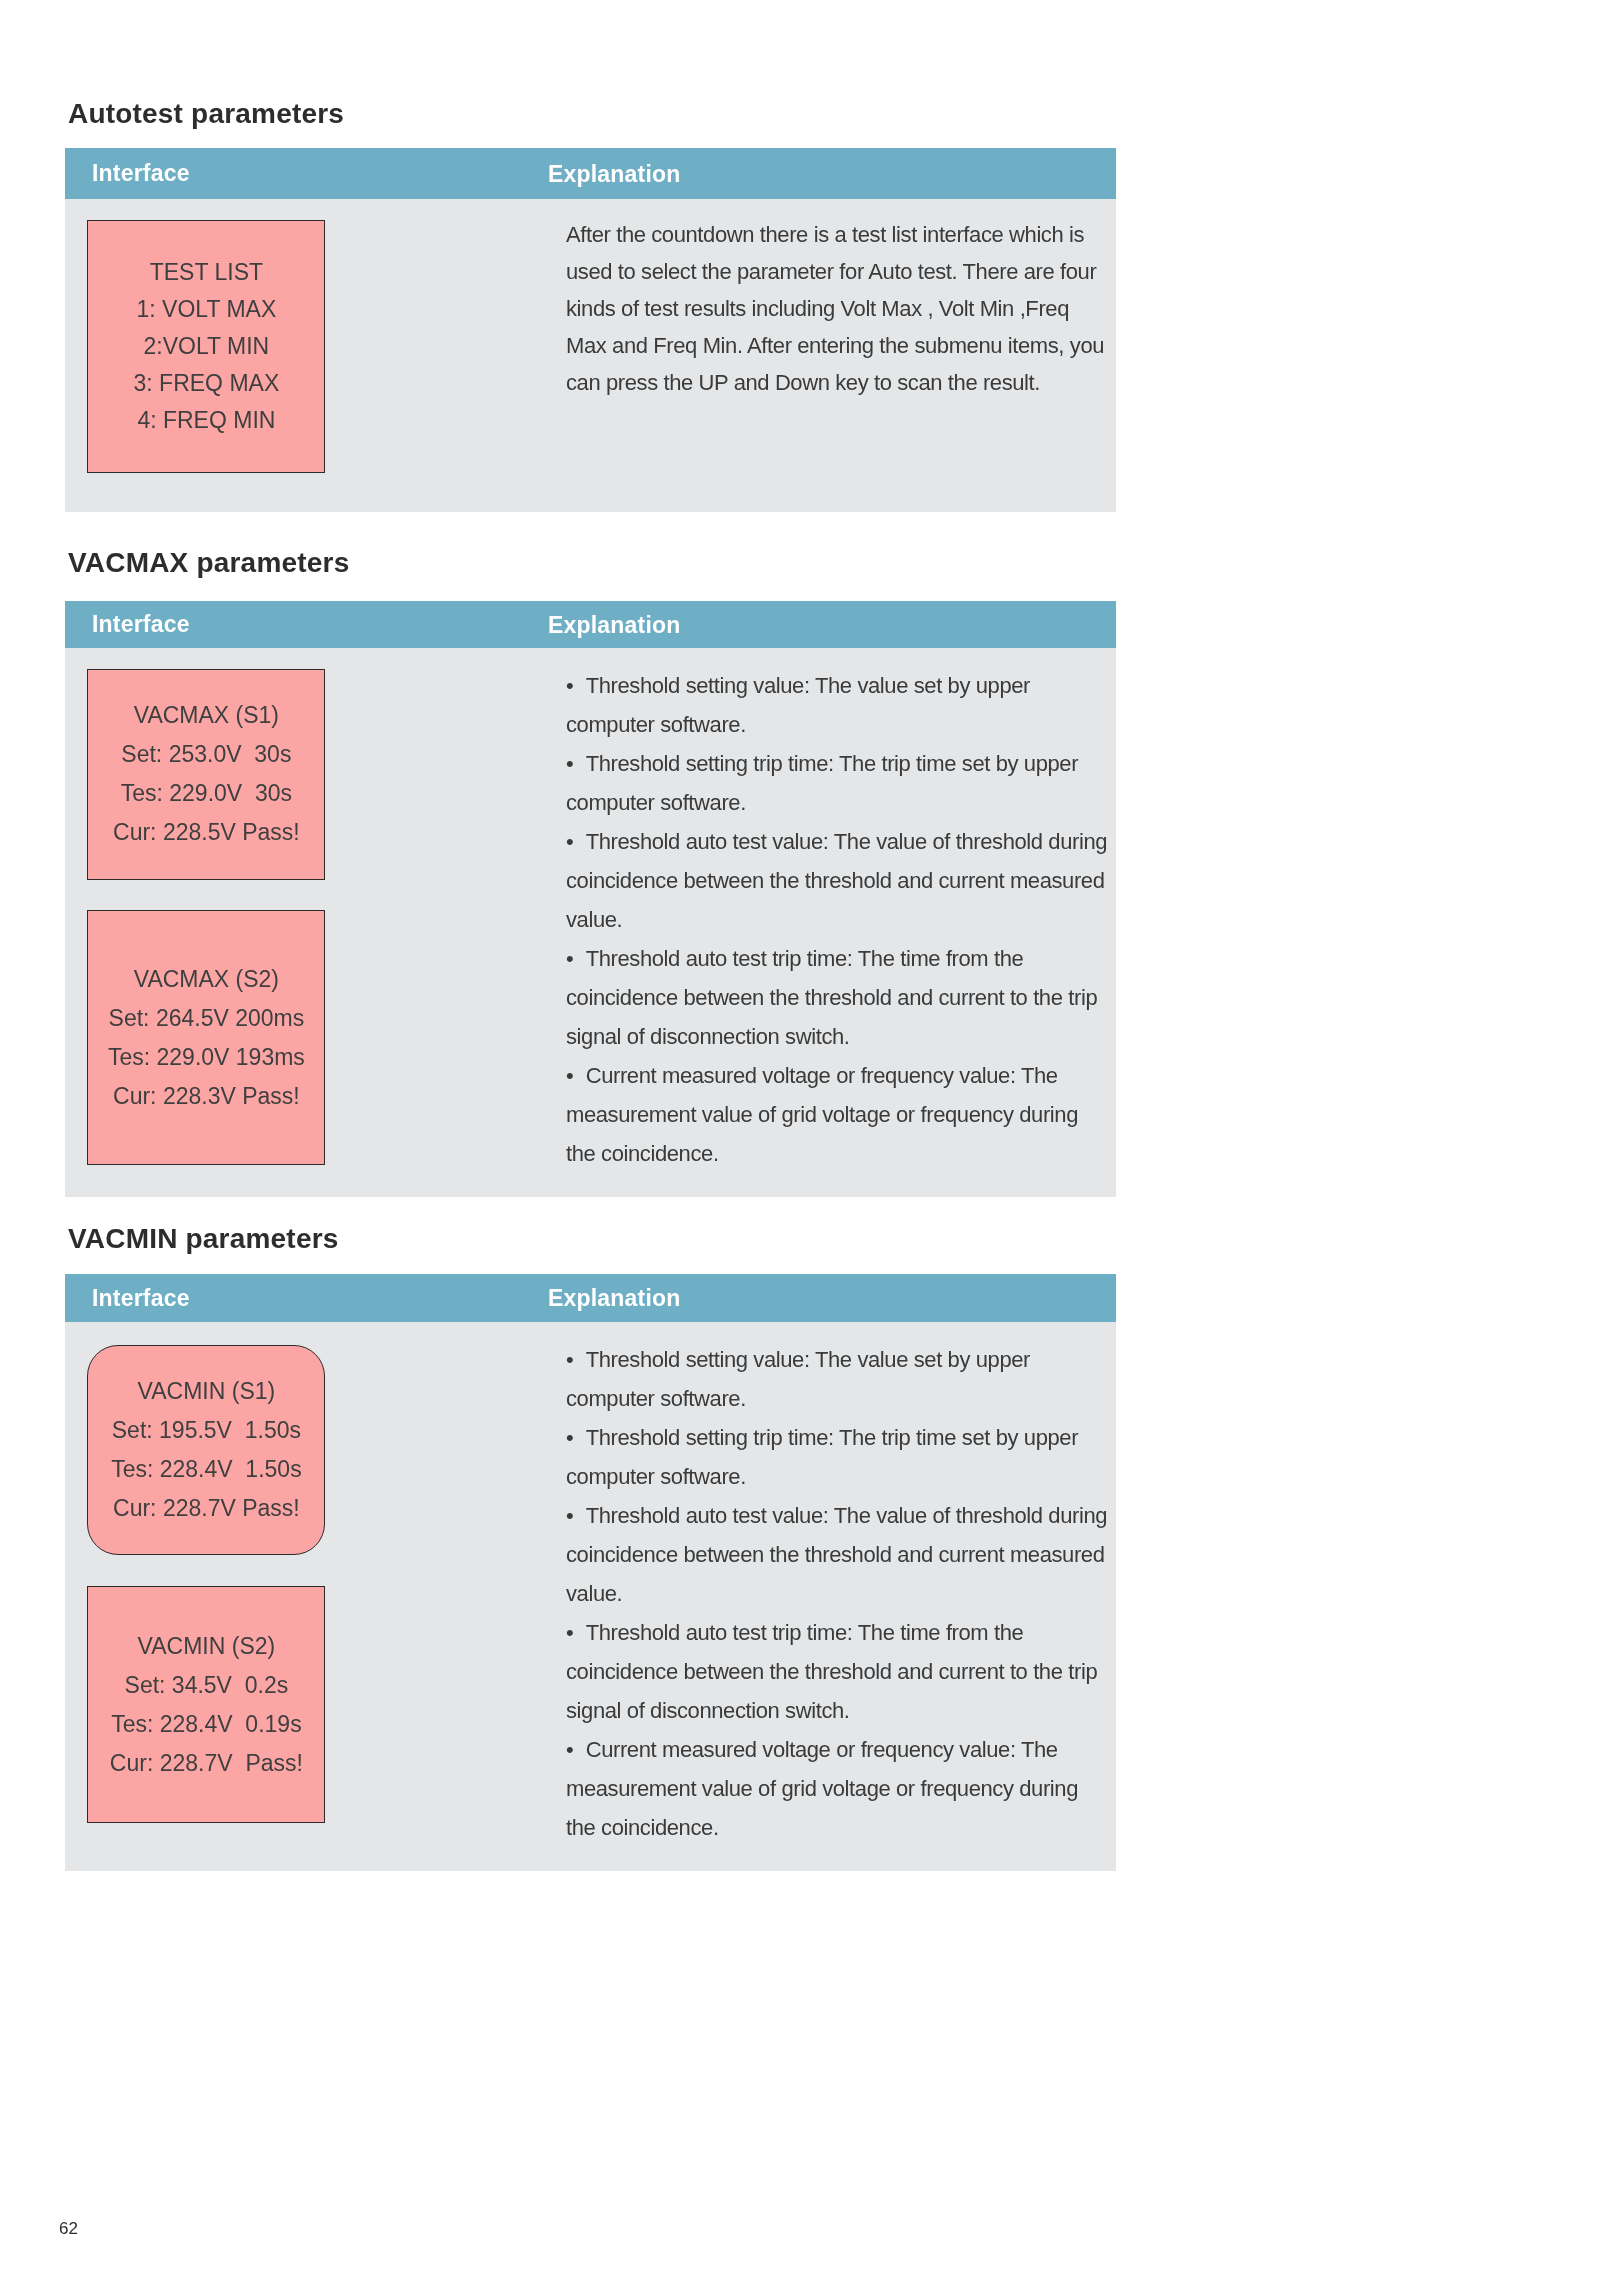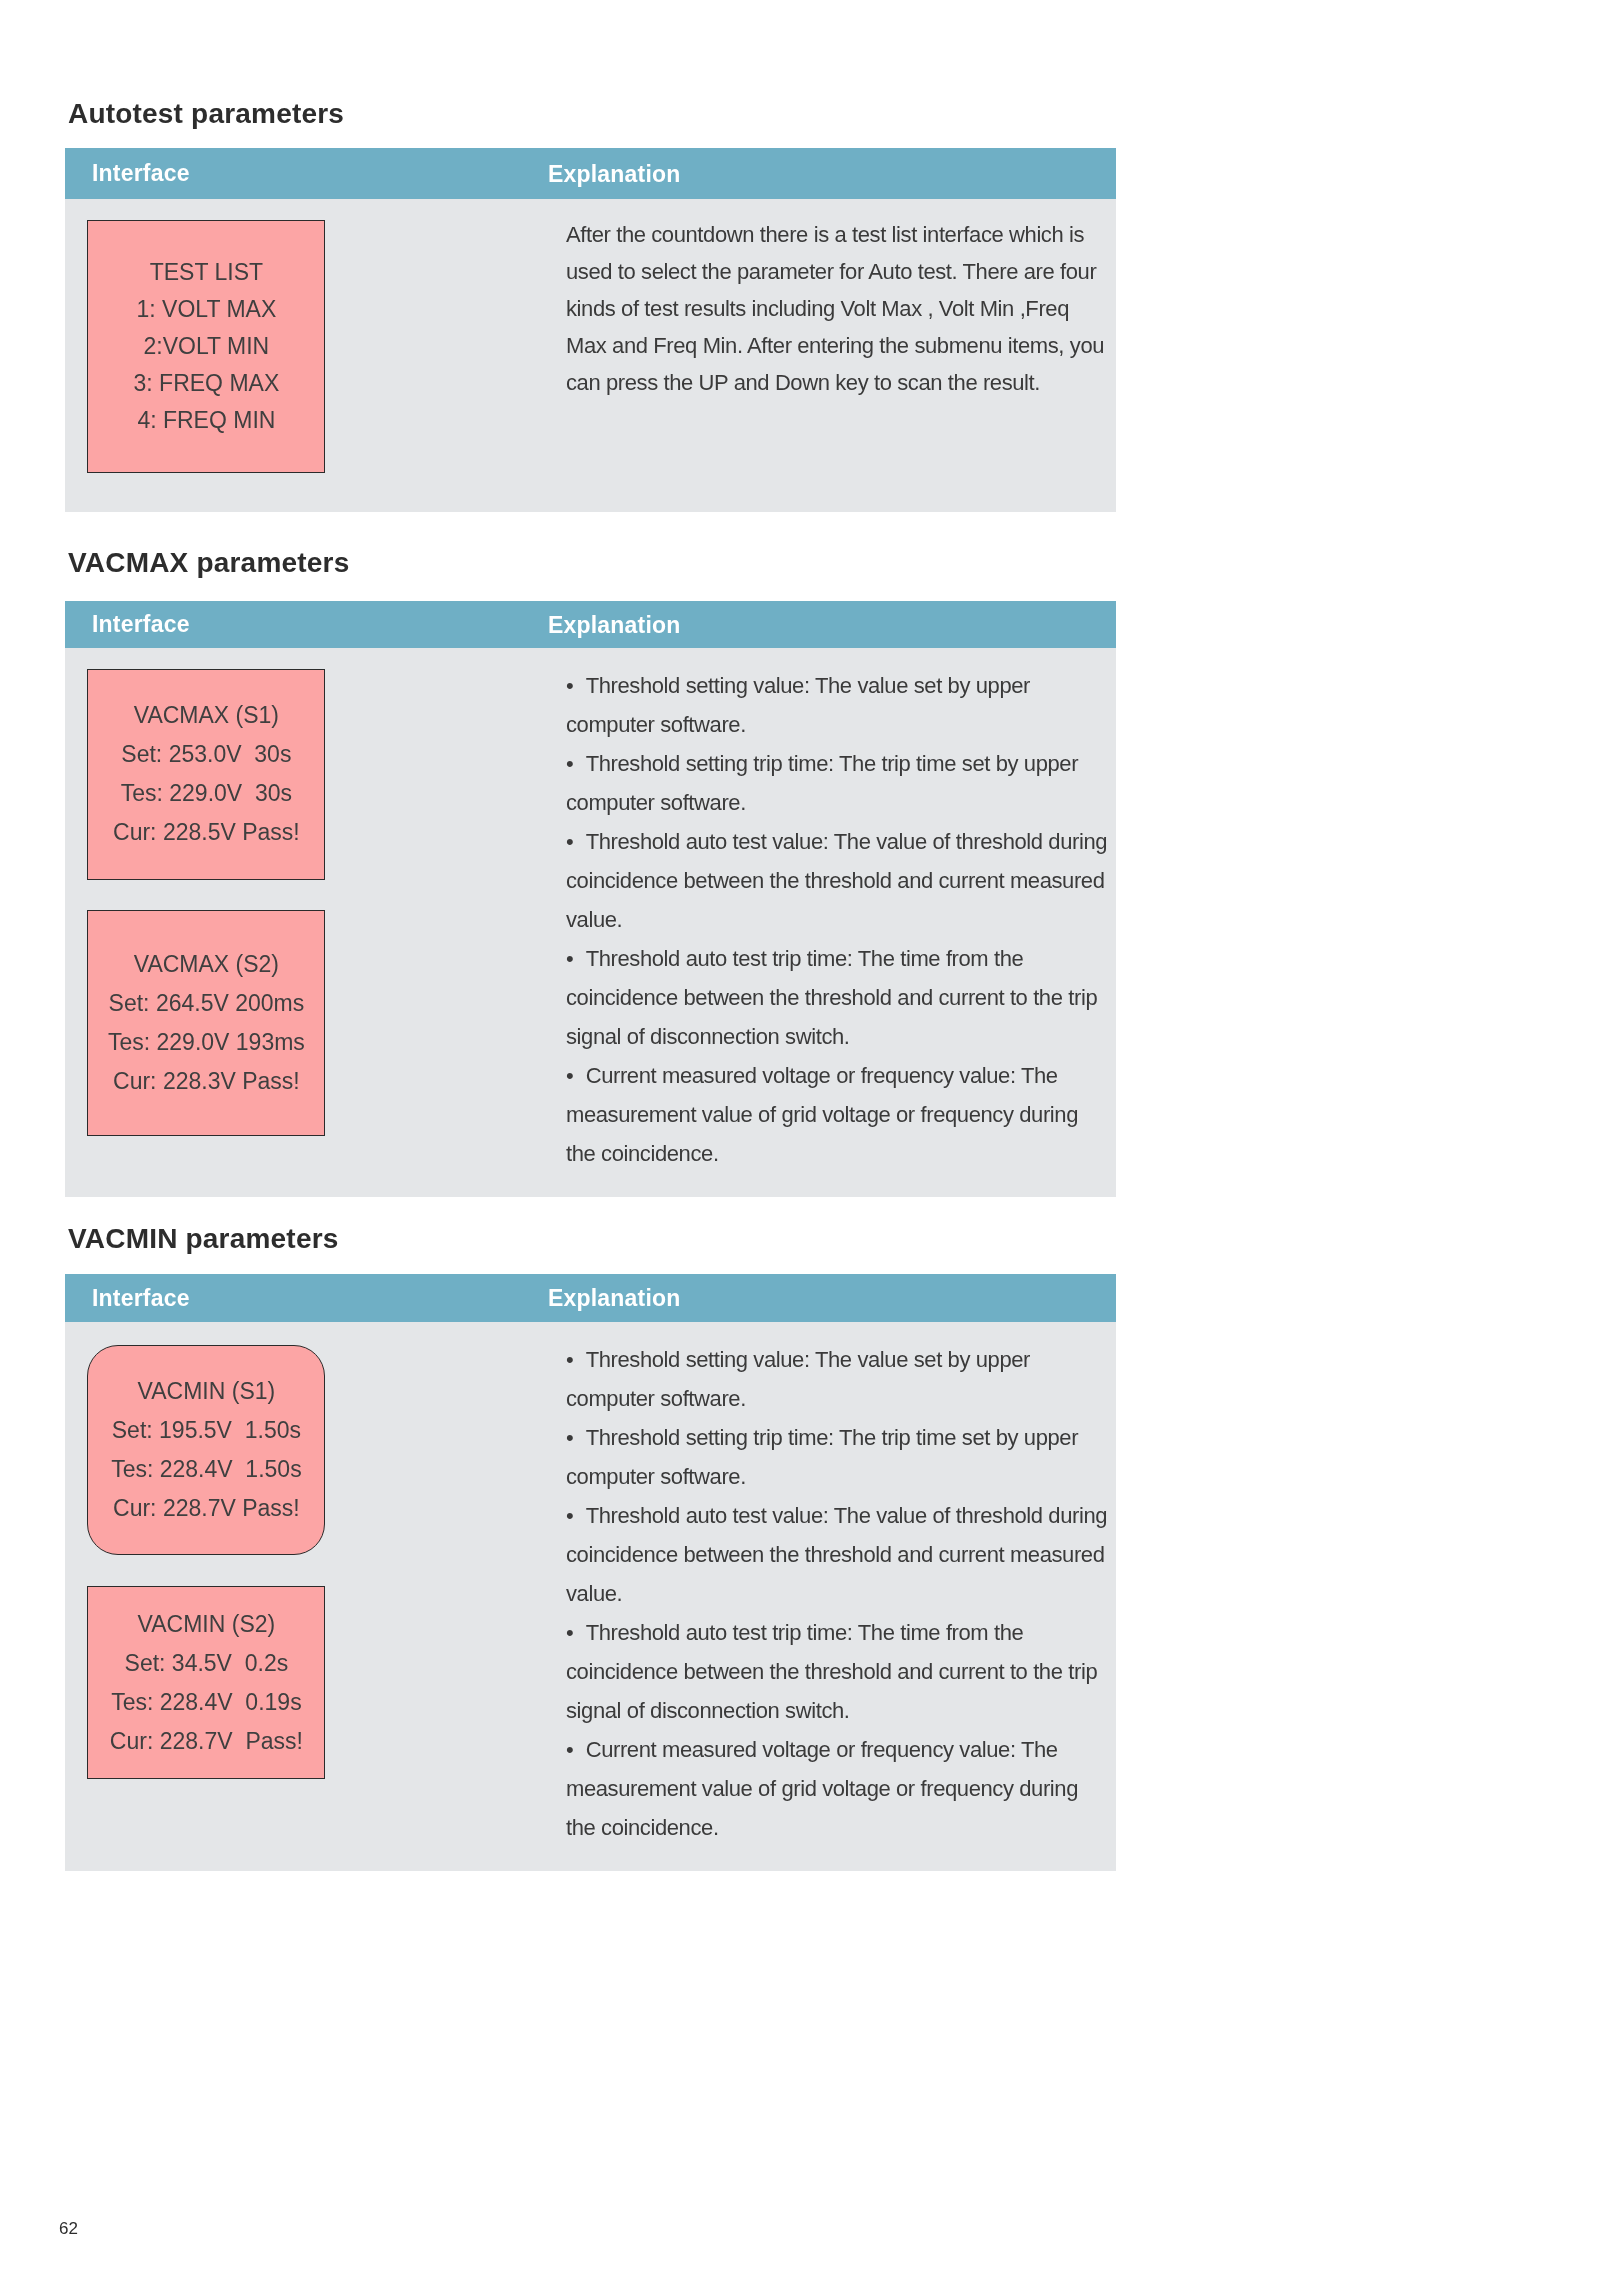--- a/index.html
+++ b/index.html
@@ -76,23 +76,23 @@
   .lcd-line {
     font-size: 23px;
     color: #3f3f3f;
     white-space: pre;
   }
   #table-autotest .lcd-line { line-height: 37px; }
   #table-vacmax   .lcd-line, #table-vacmin .lcd-line { line-height: 39px; }
 
   #screen-testlist  { top: 20.6px;  height: 253px; }
   #screen-vacmax-s1 { top: 20.6px;  height: 211px; }
-  #screen-vacmax-s2 { top: 262px; height: 226px; }
+  #screen-vacmax-s2 { top: 262px; height: 255px; }
   #screen-vacmin-s1 { top: 23px;  height: 210px; border-radius: 31px; }
-  #screen-vacmin-s2 { top: 264px; height: 193px; }
+  #screen-vacmin-s2 { top: 264px; height: 237px; }
 
   .exp {
     position: absolute;
     left: 501px;
     width: 542px;
     font-size: 22px;
     letter-spacing: -0.4px;
     color: #3a3a3a;
   }
   #exp-autotest { top: 17px; line-height: 37px; }

